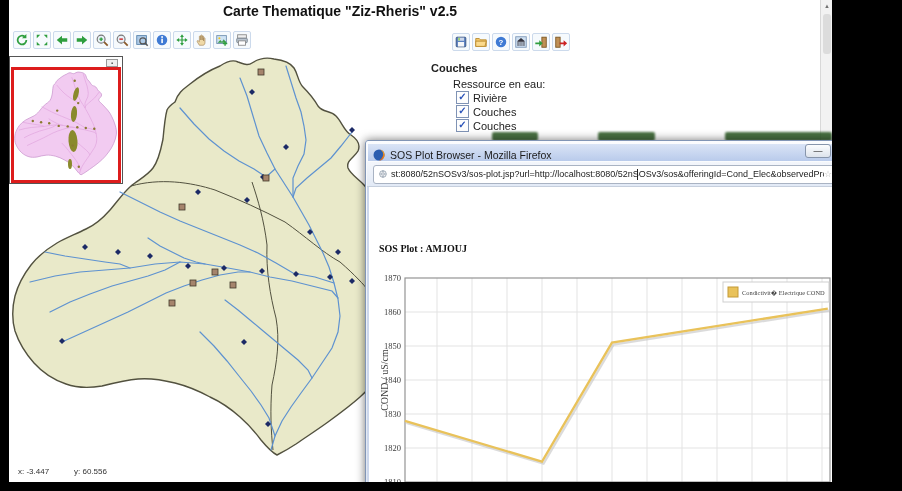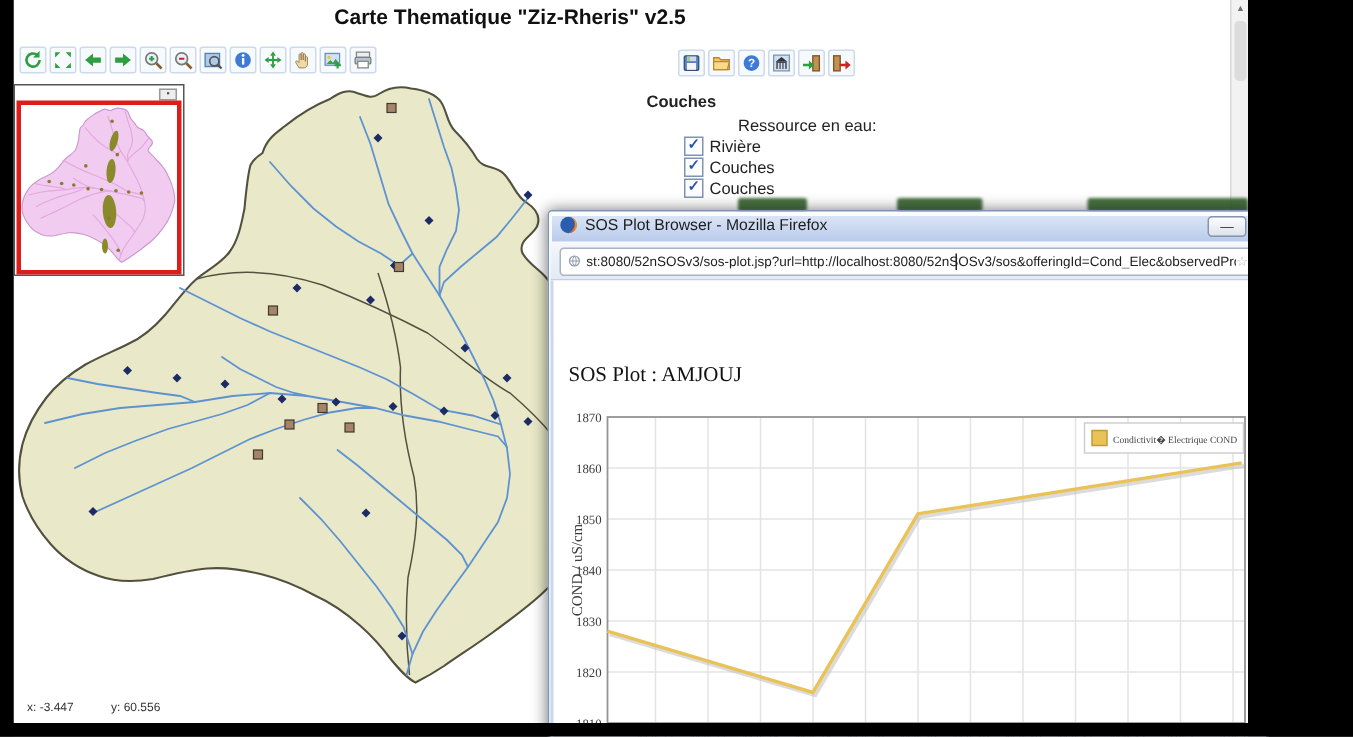--- a/index.html
+++ b/index.html
@@ -35,40 +35,40 @@
            border-left:1px solid #d8d8d8;z-index:2;}
   .vscroll .up{height:12px;text-align:center;font-size:6px;color:#707070;line-height:12px;}
   .vscroll .thumb{position:absolute;left:2px;top:14px;width:8px;height:40px;background:#dcdcdc;border-radius:3px;}
   .artifact{position:absolute;top:132px;height:9px;background:#2a5a22;filter:blur(1.2px);
             opacity:.85;border-radius:2px;z-index:5;}
   
   .fxwin{position:absolute;left:365px;top:140px;width:479px;height:352px;z-index:10;
          border:1px solid #8195b5;border-radius:3px 3px 0 0;
          background:linear-gradient(#fbfcfe,#dfe6f1);box-shadow:0 0 10px rgba(0,0,0,.55);}
   .fx-titlebar{position:absolute;left:2px;right:2px;top:3px;height:17px;
-               background:linear-gradient(#dae4f6,#b9cbeb);display:flex;align-items:flex-start;
+               background:linear-gradient(#dae4f6,#b9cbeb);display:flex;align-items:flex-end;
                padding-left:5px;font-size:10.5px;color:#1c1c1c;}
   .fx-ticon{margin-right:5px;}
   .fx-btn{position:absolute;top:3px;width:26px;height:14px;border:1px solid #8795ab;border-radius:3px;
           background:linear-gradient(#fcfdfe,#dde3ec);font-size:9px;line-height:10px;color:#333;
           text-align:center;padding:0;}
   .fx-min{right:14px;}
   .fx-part{right:-16px;}
   .fx-navbar{position:absolute;left:1px;right:1px;top:21px;height:25px;
              background:linear-gradient(#f3f6fb,#e2eaf6);border-bottom:1px solid #c6cfdd;
              display:flex;align-items:center;padding:0 6px;box-sizing:border-box;}
   .urlfield{position:relative;flex:1;height:17px;background:#fff;border:1px solid #a9b3c3;border-radius:3px;
             display:flex;align-items:center;padding:0 5px;font-size:9px;color:#222;overflow:hidden;}
   .urltext{white-space:nowrap;overflow:hidden;margin-left:4px;}
   .caret{position:absolute;left:263px;top:3px;width:1px;height:11px;background:#222;}
   .urlstar{margin-left:auto;color:#b9b9b9;font-size:9px;}
   .fx-content{position:absolute;left:1px;right:1px;top:46px;bottom:0;background:#fff;
               border-left:2px solid #ccd7ec;}
   .fx-heading{position:absolute;left:10px;top:56px;font-family:"Liberation Serif",serif;
-              font-size:14px;font-weight:normal;color:#111;}
+              font-size:10px;font-weight:bold;color:#111;}
   .chart-wrap{position:absolute;left:11px;top:84px;}
   .ctick{font-family:"Liberation Serif",serif;font-size:8.5px;fill:#3c3c3c;}
   .caxis{font-family:"Liberation Serif",serif;font-size:10px;fill:#3c3c3c;}
   .clegend{font-family:"Liberation Serif",serif;font-size:6.4px;fill:#444;}
   
   .ws-main{fill:#e9e9c9;stroke:#52513f;stroke-width:1.4;}
   .divide-main{fill:none;stroke:#52513f;stroke-width:1;}
   .rivers-main{fill:none;stroke:#5e92d0;stroke-width:1.2;stroke-linecap:round;}
   .ws-ov{fill:#f2cbf1;stroke:#cb97ce;stroke-width:3;}
   .rivers-ov{fill:none;stroke:#e2a8e0;stroke-width:3;}
@@ -289,21 +289,21 @@
           <circle cx="81.3" cy="59.7" r="1.2"></circle>
         <circle cx="59.7" cy="76.6" r="1.2"></circle>
           <circle cx="65.8" cy="97.8" r="1.2"></circle>
           <circle cx="65.2" cy="34.1" r="1.2"></circle>
         <circle cx="44.2" cy="41.6" r="1.2"></circle>
       </g>
     </svg>
   </div>
 
   <div class="couches-h" style="z-index:3;">Couches</div>
-  <div class="couches-g" style="z-index:3;margin-left:39px;">Ressource en eau:</div>
+  <div class="couches-g" style="z-index:3;">Ressource en eau:</div>
   <div class="layer-row" style="top:91px;z-index:3;">
     <span class="cbx">✓</span>
     <span>Rivière</span>
   </div>
   <div class="layer-row" style="top:105px;z-index:3;">
     <span class="cbx">✓</span>
     <span>Couches</span>
   </div>
   <div class="layer-row" style="top:119px;z-index:3;">
     <span class="cbx">✓</span>

